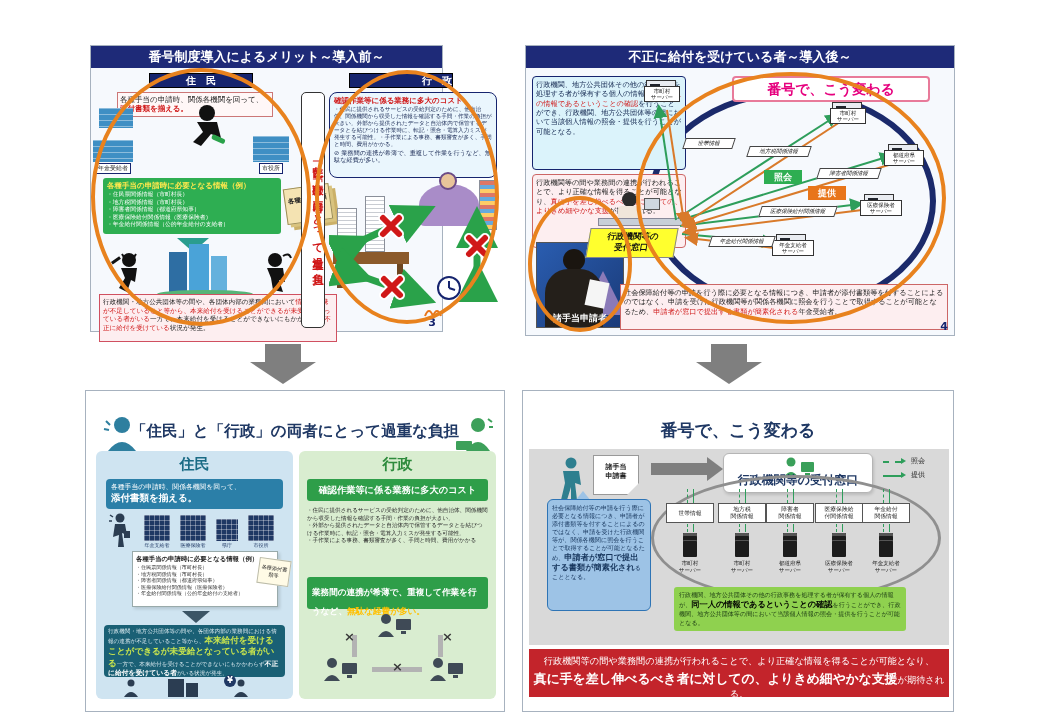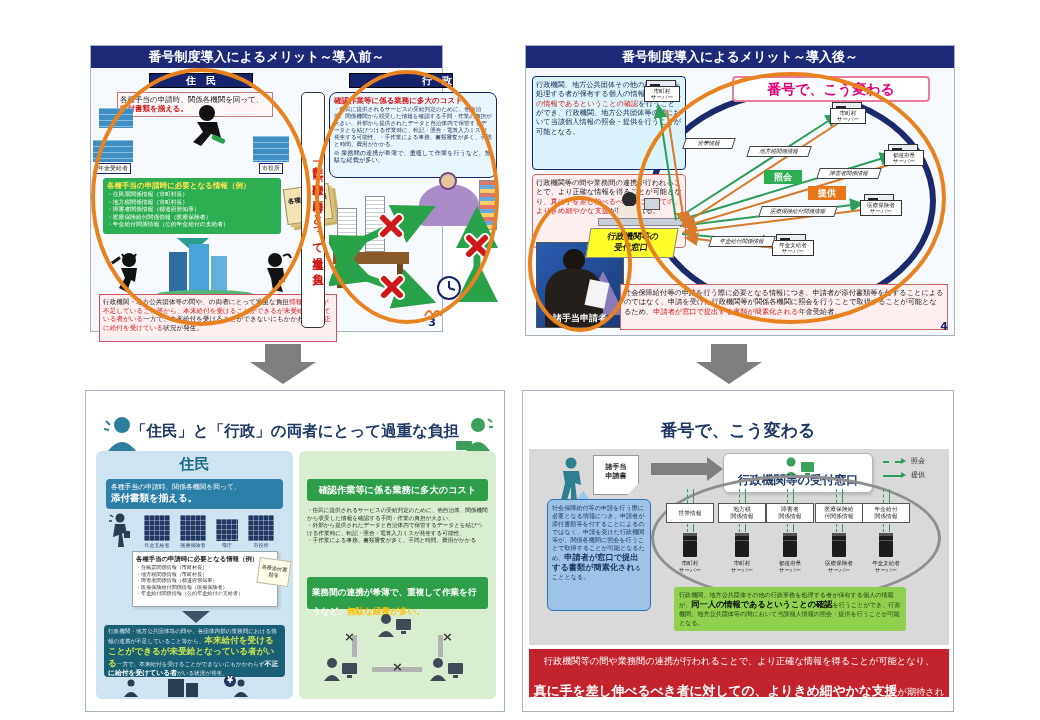--- a/index.html
+++ b/index.html
@@ -101,21 +101,21 @@
       <path d="M12 18 L28 18 L26 32 L22 30 L18 42 L10 38 L16 28 Z" fill="#111"></path>
       <rect x="2" y="12" width="10" height="3" transform="rotate(-35 2 12)" fill="#111"></rect>
     </svg>
     <svg class="c" style="left:168px;top:204px;" width="36" height="46" viewBox="0 0 36 46">
       <circle cx="16" cy="10" r="7" fill="#111"></circle>
       <path d="M8 18 L24 18 L26 32 L20 30 L24 42 L14 40 L12 28 Z" fill="#111"></path>
       <path d="M24 6 Q30 2 32 8" stroke="#111" stroke-width="2" fill="none"></path>
     </svg>
 
     <div class="c" style="left:8px;top:248px;width:238px;height:48px;background:#fdeef0;border:1px solid #d05060;font-size:6.6px;line-height:1.3;padding:3px;color:#222;">
-      <span>行政機関・地方公共団体等の間や、の両者にとって過重な負担</span><span style="color:#d01818;">情報の連携が不足していること等から、本来給付を受けることができるが未受給となっている者がいる</span><span>一方で、本来給付を受けることができないにもかかわらず</span><span style="color:#d01818;">不正に給付を受けている</span><span>状況が発生。</span>
+      <span>行政機関・地方公共団体等の間や、各団体内部の業務間において</span><span style="color:#d01818;">情報の連携が不足していること等から、本来給付を受けることができるが未受給となっている者がいる</span><span>一方で、本来給付を受けることができないにもかかわらず</span><span style="color:#d01818;">不正に給付を受けている</span><span>状況が発生。</span>
     </div>
 
     <div class="c vbox b ctr" style="left:210px;top:46px;width:24px;height:236px;background:#fff;border:1px solid #333;border-radius:5px;color:#d01818;font-size:11px;letter-spacing:1px;padding-top:4px;">「住民」と「行政」の両者にとって過重な負担</div>
 
     <div class="hdrchip" style="left:258px;top:27px;width:104px;height:15px;justify-content:flex-end;">
       <span>行　政</span>
     </div>
     <div class="c" style="left:238px;top:46px;width:168px;height:86px;background:#eaf6fd;border:1.5px solid #16246e;border-radius:8px;padding:3px 4px;">
       <div class="b" style="font-size:7.5px;color:#d01818;">確認作業等に係る業務に多大のコスト</div>
       <div style="font-size:5.6px;color:#1a2a55;line-height:1.25;">・住民に提供されるサービスの受給判定のために、他自治体、関係機関から収受した情報を確認する手間・作業の負担が大きい。外部から提供されたデータと自治体内で保管するデータとを結びつける作業時に、転記・照合・電算入力ミスが発生する可能性。・手作業による事務、書類審査が多く、手間と時間、費用がかかる。</div>
@@ -166,21 +166,21 @@
     </svg>
 
     <div class="c b" style="right:6px;bottom:2px;font-size:11px;color:#16246e;">3</div>
 
     <div class="oring" style="left:0px;top:22px;width:220px;height:258px;"></div>
     <div class="oring" style="left:224px;top:24px;width:184px;height:254px;"></div>
   </section>
 
   <section class="slide" style="left:525px;top:45px;width:430px;height:291px;">
     <div class="navybar">
-      <span>番号制度導入によるメリット～導入後～</span>
+      <span>不正に給付を受けている者～導入後～</span>
     </div>
 
     <div class="navyring" style="left:122px;top:44px;width:288px;height:222px;"></div>
 
     <div class="c b ctr" style="left:206px;top:30px;width:198px;height:26px;background:#fff;border:2px solid #e87a9a;border-radius:4px;color:#e6007e;font-size:14px;line-height:22px;">番号で、こう変わる</div>
 
     <div class="c" style="left:6px;top:30px;width:154px;height:94px;background:#dbf3fb;border:1px solid #16246e;border-radius:4px;font-size:7.2px;line-height:1.3;padding:3px;color:#12264f;">
       <span>行政機関、地方公共団体その他の行政事務を処理する者が保有する個人の情報が、</span><span style="color:#d01818;">同一人の情報であるということの確認</span><span>を行うことができ、行政機関、地方公共団体等の間において当該個人情報の照会・提供を行うことが可能となる。</span>
     </div>
     <div class="c" style="left:6px;top:128px;width:154px;height:74px;background:#fdeef0;border:1px solid #c66;border-radius:4px;font-size:7.2px;line-height:1.3;padding:3px;color:#222;">
@@ -345,20 +345,21 @@
     </svg>
     <div class="bldg" style="left:82px;top:288px;width:16px;height:18px;background:#2b3d52;"></div>
     <div class="bldg" style="left:100px;top:292px;width:12px;height:14px;background:#2b3d52;"></div>
     <svg class="c" style="left:146px;top:288px;" width="18" height="18" viewBox="0 0 18 18">
       <circle cx="9" cy="4" r="3.5" fill="#2b3d52"></circle>
         <path d="M2 18 Q9 8 16 18 Z" fill="#2b3d52"></path>
     </svg>
     <div class="c b ctr" style="left:138px;top:284px;width:12px;height:12px;border-radius:50%;background:#1f3864;color:#fff;font-size:8px;line-height:12px;">¥</div>
 
     <div class="c" style="left:213px;top:60px;width:197px;height:248px;background:#d9edd0;border-radius:6px;"></div>
+    <div class="c b ctr" style="left:213px;top:64px;width:197px;font-size:15px;color:#2e8b3d;">行政</div>
     <div class="c b ctr" style="left:221px;top:88px;width:181px;height:22px;background:#2e9e49;color:#fff;font-size:9.2px;line-height:22px;border-radius:3px;">確認作業等に係る業務に多大のコスト</div>
     <div class="c" style="left:221px;top:116px;width:181px;font-size:5.6px;color:#2a2a2a;line-height:1.35;">
       <div>・住民に提供されるサービスの受給判定のために、他自治体、関係機関から収受した情報を確認する手間・作業の負担が大きい。</div>
       <div>・外部から提供されたデータと自治体内で保管するデータとを結びつける作業時に、転記・照合・電算入力ミスが発生する可能性。</div>
       <div>・手作業による事務、書類審査が多く、手間と時間、費用がかかる</div>
     </div>
     <div class="c" style="left:221px;top:186px;width:181px;height:32px;background:#2e9e49;border-radius:3px;padding:3px 5px;">
       <span class="b" style="color:#fff;font-size:8.6px;line-height:1.3;">業務間の連携が希薄で、重複して作業を行うなど、</span><span class="b" style="color:#ffc000;font-size:8.6px;">無駄な経費が多い。</span>
     </div>
 
@@ -478,19 +479,19 @@
     <div class="c" style="left:24px;top:108px;width:104px;height:112px;background:#9dc3e6;border:1.5px solid #2e74b5;border-radius:6px;font-size:6.1px;line-height:1.3;color:#17365d;padding:4px;">
       <span>社会保障給付等の申請を行う際に必要となる情報につき、申請者が添付書類等を付することによるのではなく、申請を受けた行政機関等が、関係各機関に照会を行うことで取得することが可能となるため、</span><span class="b" style="font-size:8.2px;">申請者が窓口で提出する書類が簡素化され</span><span>ることとなる。</span>
     </div>
 
     <div class="c" style="left:151px;top:196px;width:232px;height:44px;background:#8fd14f;border-radius:3px;font-size:6.1px;line-height:1.35;color:#1c3b14;padding:4px 5px;">
       <span>行政機関、地方公共団体その他の行政事務を処理する者が保有する個人の情報が、</span><span class="b" style="font-size:8.2px;color:#000;">同一人の情報であるということの確認</span><span>を行うことができ、行政機関、地方公共団体等の間において当該個人情報の照会・提供を行うことが可能となる。</span>
     </div>
 
     <div class="c ctr" style="left:6px;top:258px;width:420px;height:48px;background:#c3242b;color:#fff;padding-top:6px;">
       <div style="font-size:9.2px;">行政機関等の間や業務間の連携が行われることで、より正確な情報を得ることが可能となり、</div>
-      <div style="font-size:9.2px;margin-top:15px;font-family:Liberation Mono, monospace;">
+      <div style="font-size:9.2px;margin-top:3px;font-family:Liberation Mono, monospace;">
         <span class="b" style="font-size:12.8px;">真に手を差し伸べるべき者に対しての、よりきめ細やかな支援</span><span>が期待される。</span>
       </div>
     </div>
   </section>
 
 </div>
 
 </body></html>

